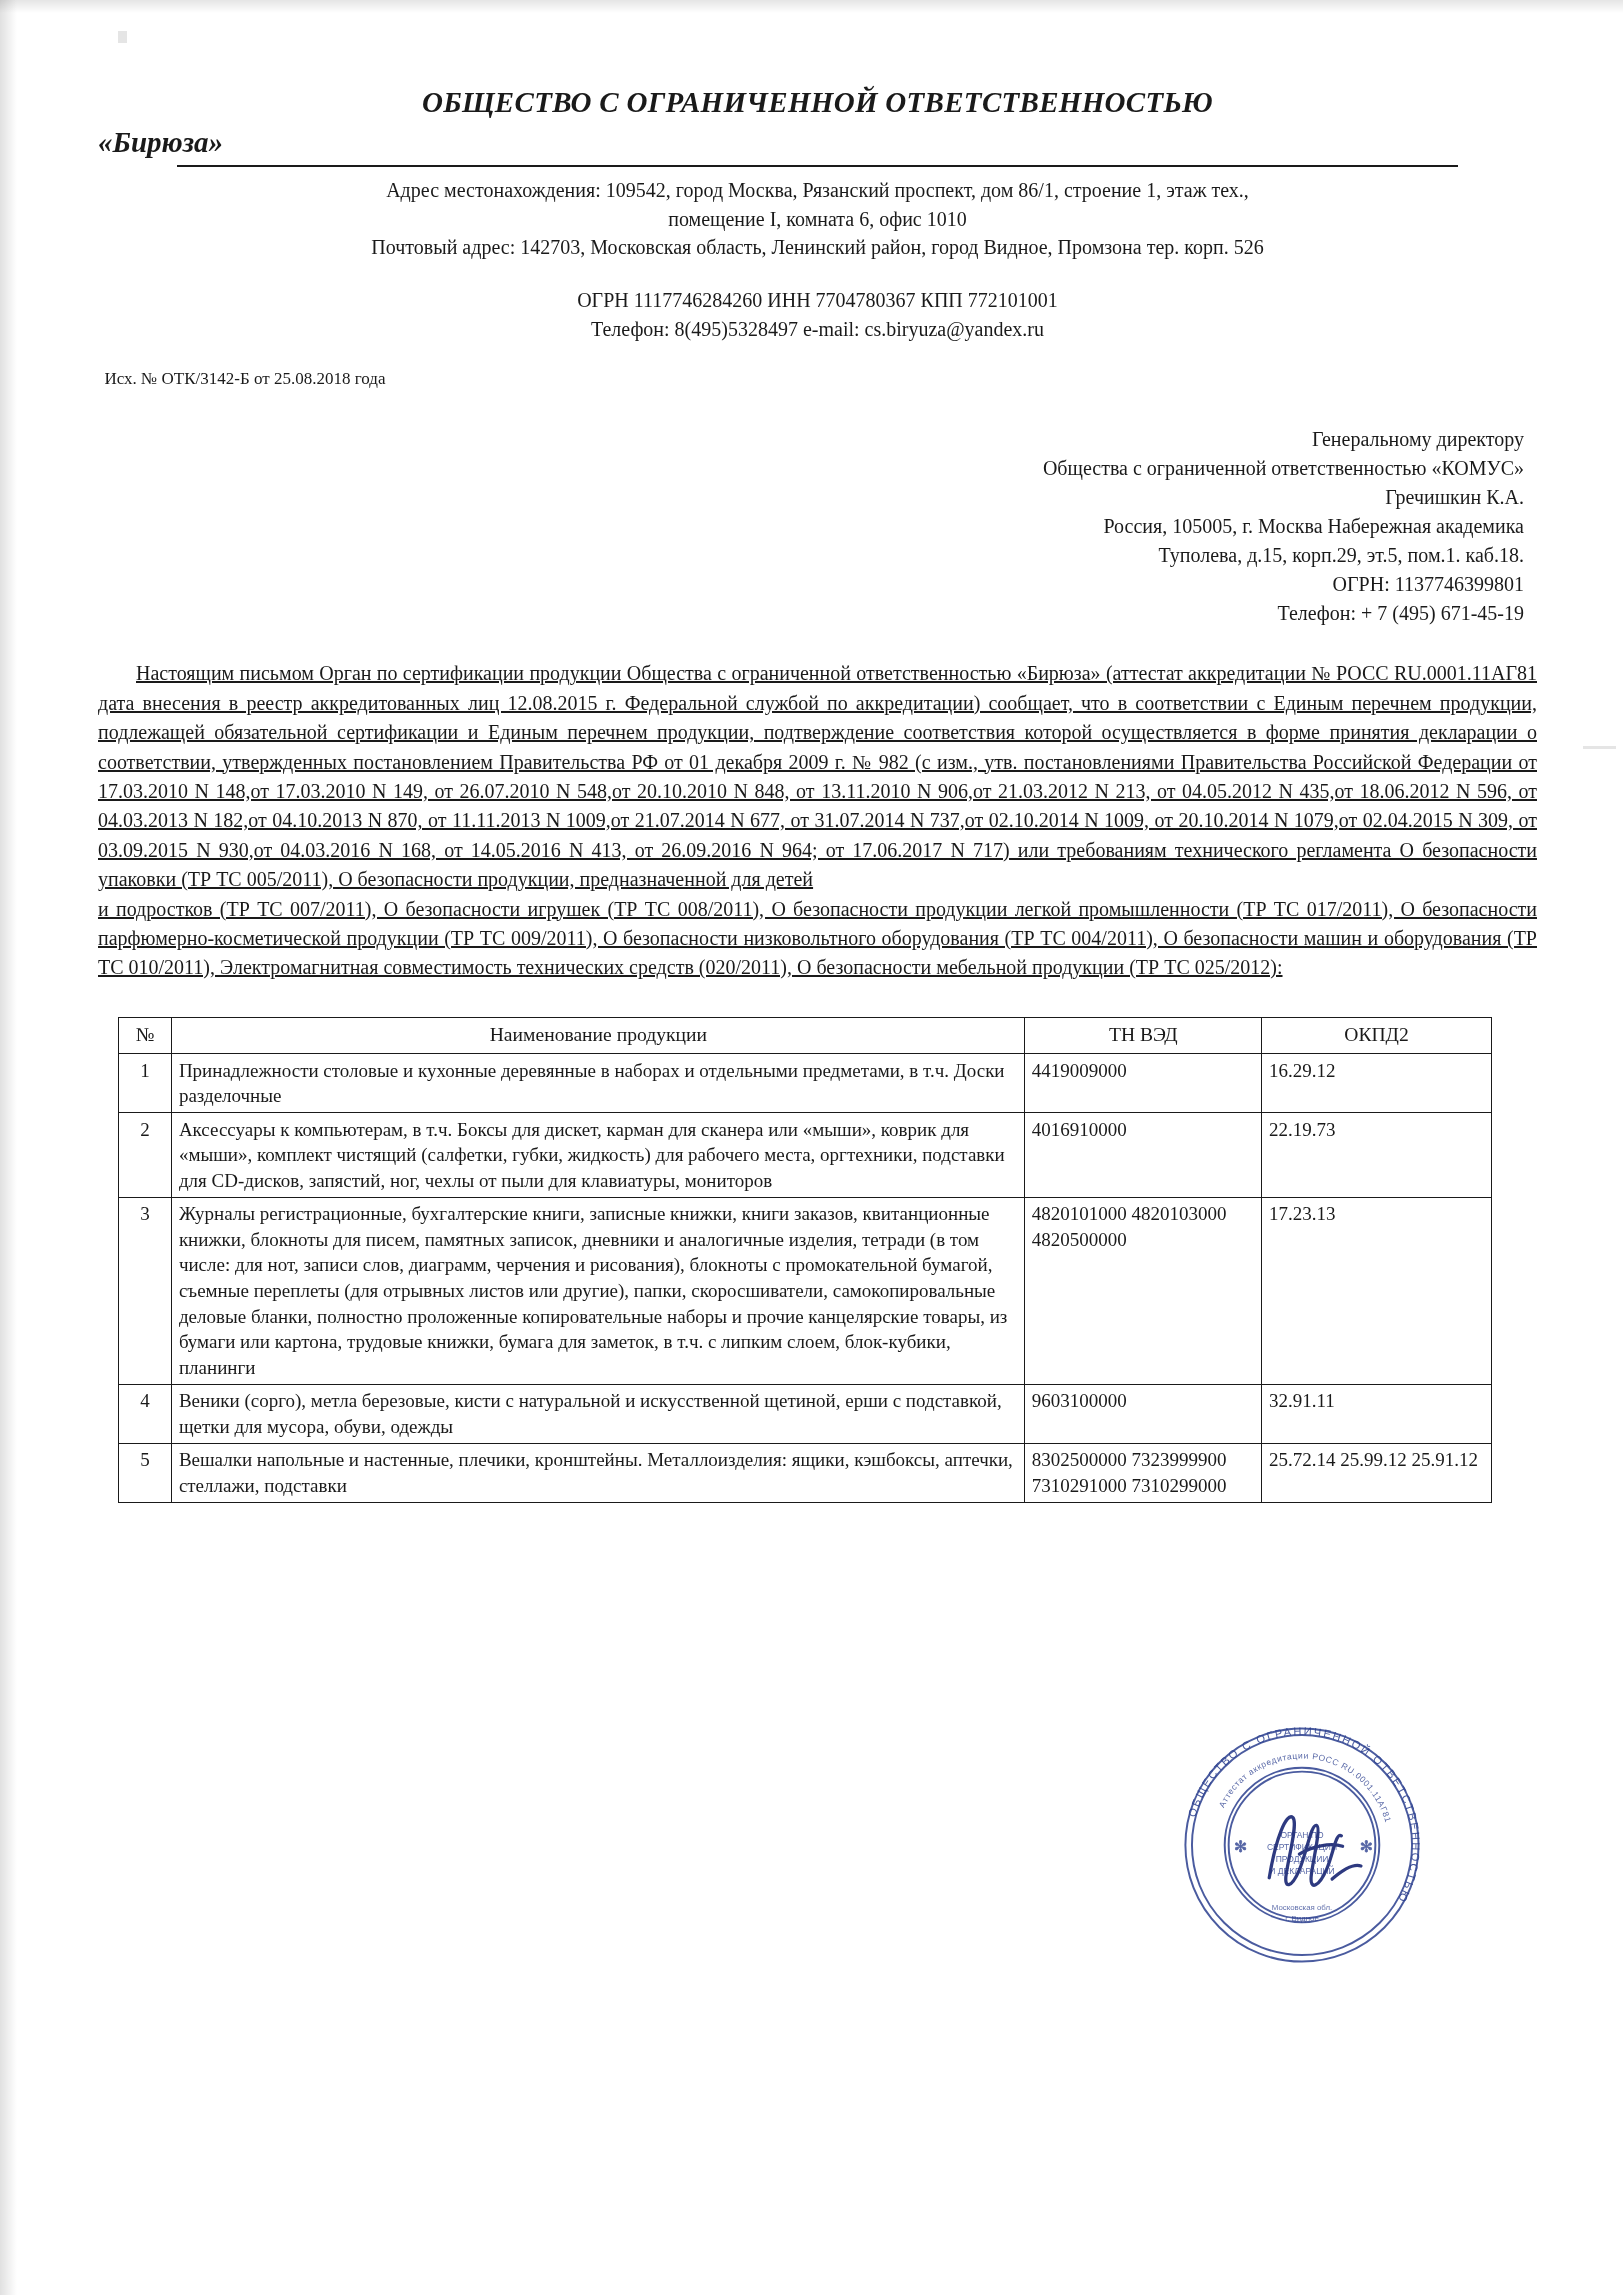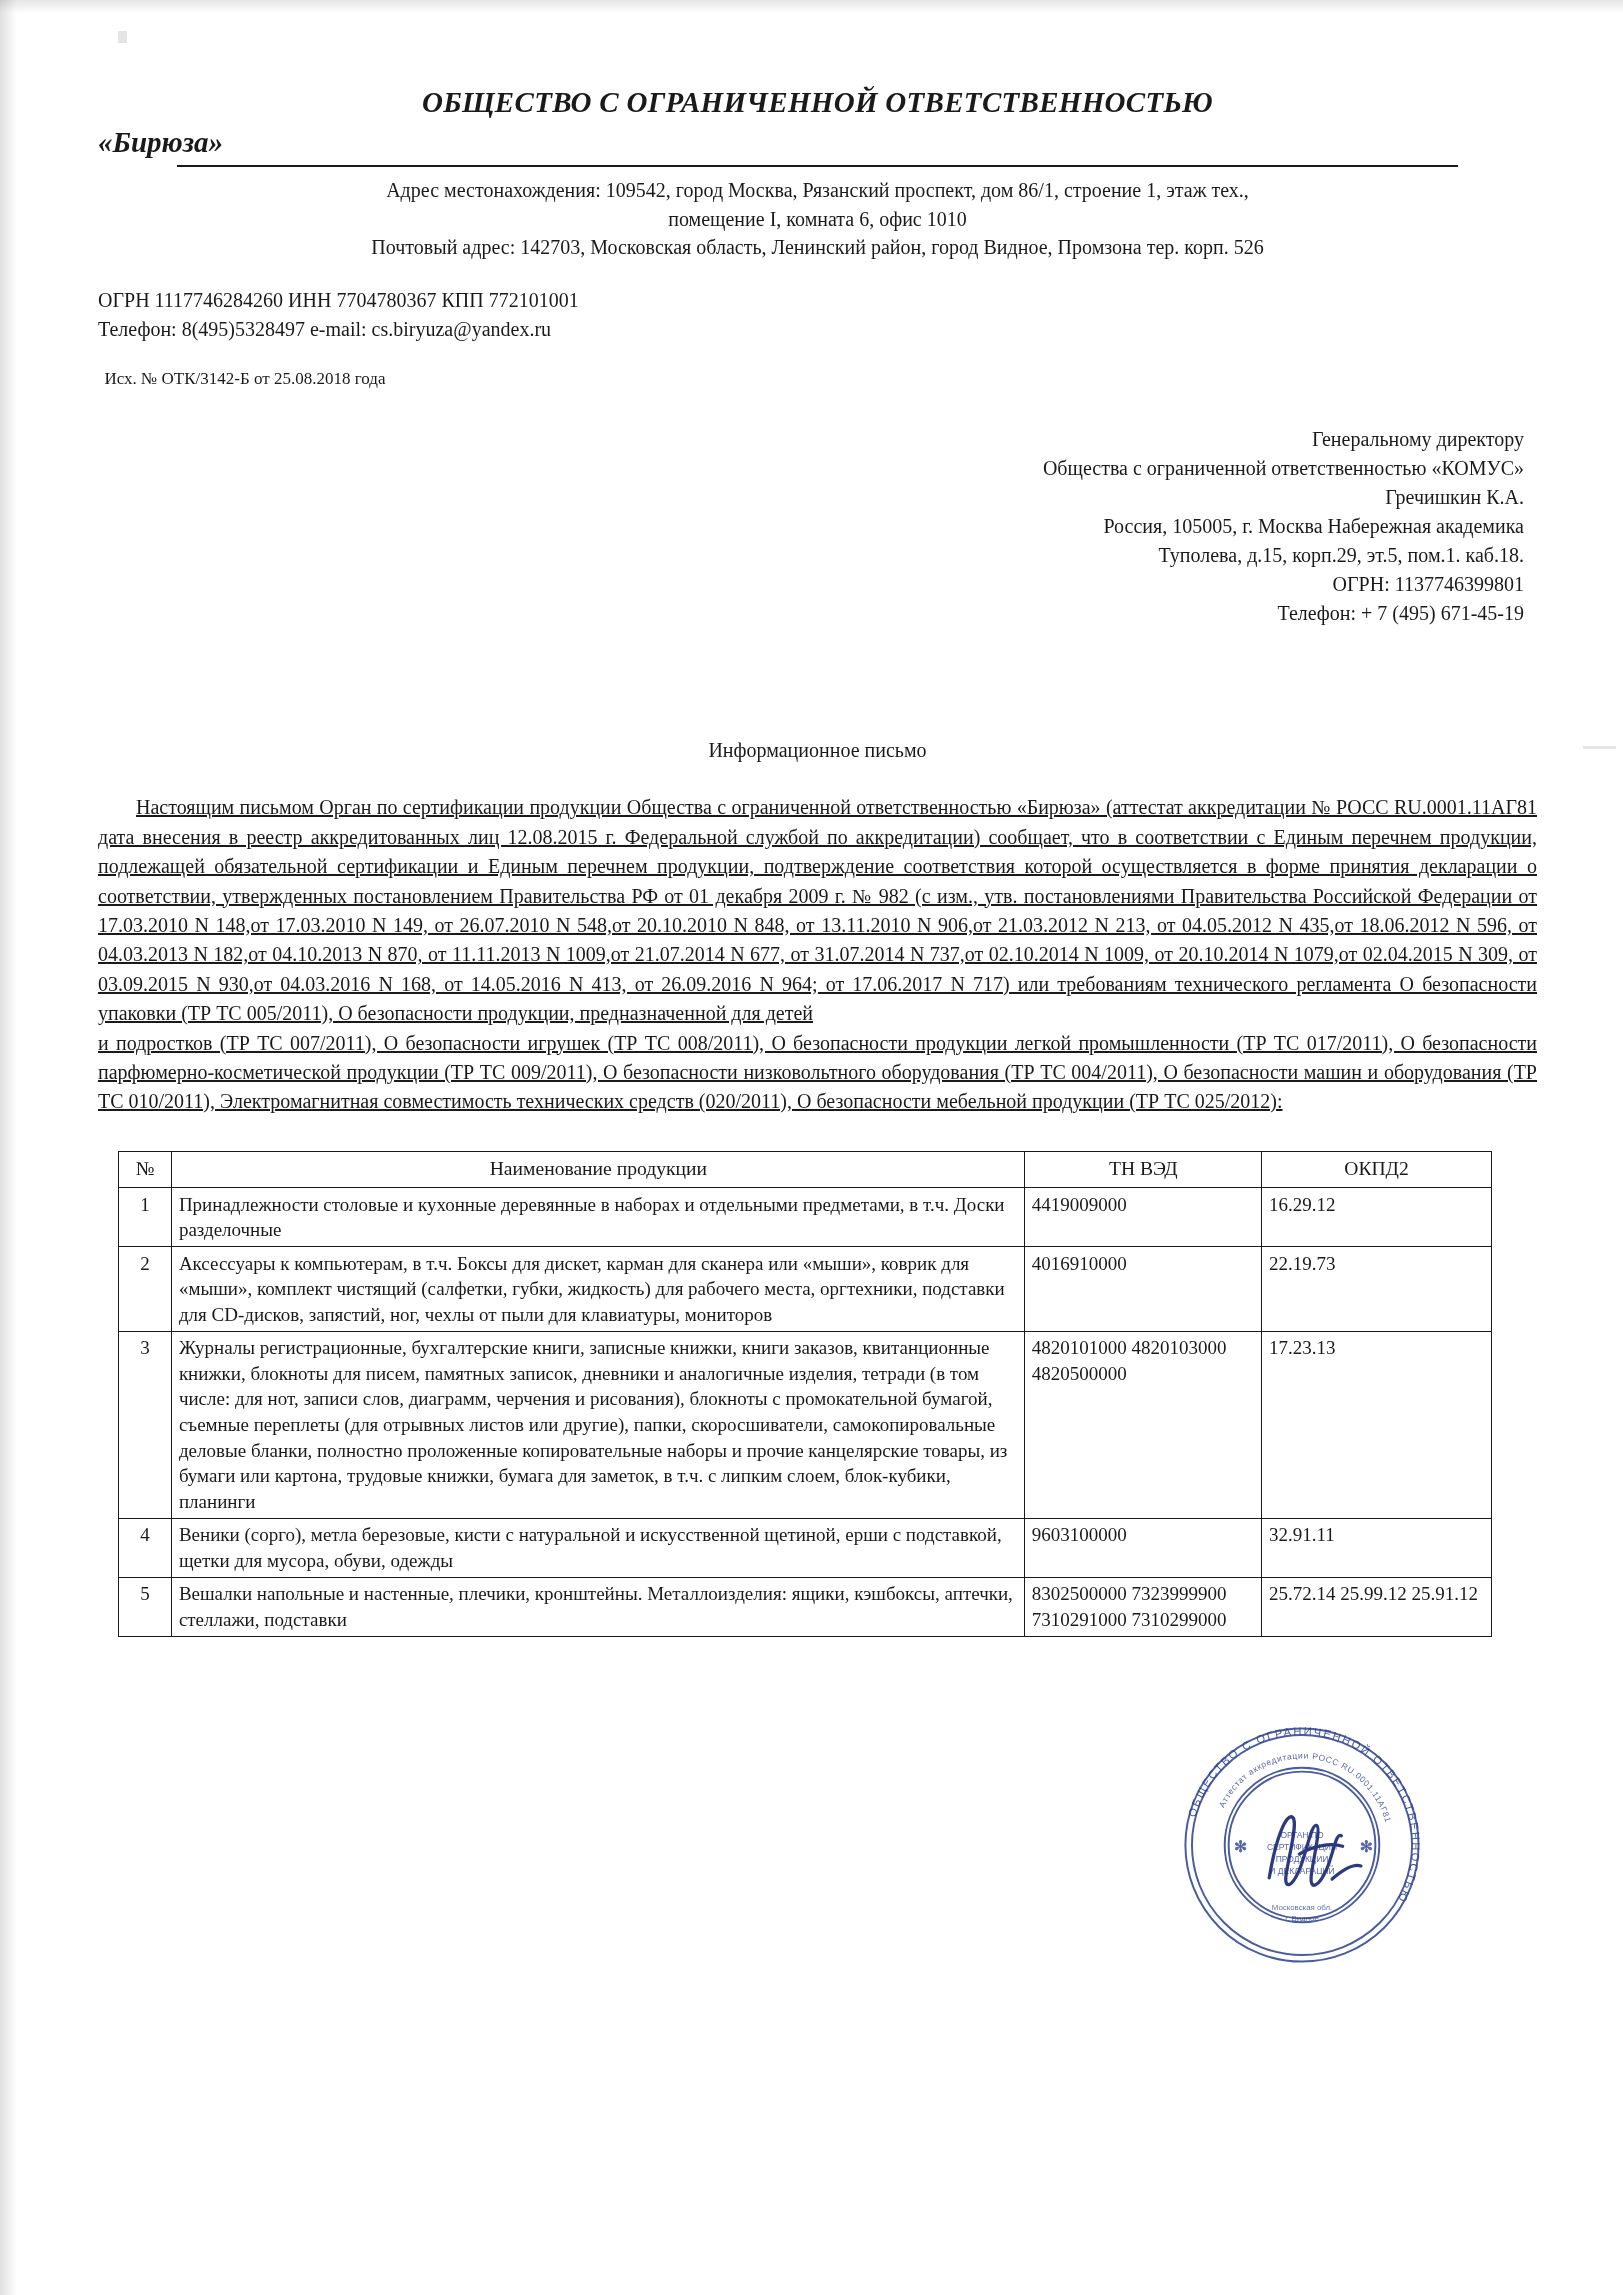--- a/index.html
+++ b/index.html
@@ -49,20 +49,21 @@
     background: #1a1a1a;
     margin: 3.9px 79px 0 79px;
   }
   .addr-block {
     text-align: center;
     font-size: 20px;
     line-height: 1.42;
     margin-top: 9.2px;
   }
   .ogrn-block {
+    text-align: center;
     font-size: 20px;
     line-height: 1.45;
     margin-top: 25px;
   }
   .outgoing {
     font-size: 17px;
     margin-top: 25px;
     margin-left: 6.5px;
   }
   
@@ -180,21 +181,20 @@
     <div class="addressee">
       <div>Генеральному директору</div>
       <div>Общества с ограниченной ответственностью «КОМУС»</div>
       <div>Гречишкин К.А.</div>
       <div>Россия, 105005, г. Москва Набережная академика</div>
       <div>Туполева, д.15, корп.29, эт.5, пом.1. каб.18.</div>
       <div>ОГРН: 1137746399801</div>
       <div>Телефон: + 7 (495) 671-45-19</div>
     </div>
 
-    <div class="letter-title">Информационное письмо</div>
 
     <div class="body-text">
       <p class="indent">Настоящим письмом Орган по сертификации продукции Общества с ограниченной ответственностью «Бирюза» (аттестат аккредитации № РОСС RU.0001.11АГ81 дата внесения в реестр аккредитованных лиц    12.08.2015 г. Федеральной службой по аккредитации) сообщает, что в соответствии с Единым перечнем продукции, подлежащей обязательной сертификации и Единым перечнем продукции, подтверждение соответствия которой осуществляется в форме принятия декларации о соответствии, утвержденных постановлением Правительства РФ от 01 декабря 2009 г. № 982 (с изм., утв. постановлениями Правительства Российской Федерации от 17.03.2010 N 148,от 17.03.2010 N 149, от 26.07.2010 N 548,от 20.10.2010 N 848, от 13.11.2010 N 906,от 21.03.2012 N 213, от 04.05.2012 N 435,от 18.06.2012 N 596, от 04.03.2013 N 182,от 04.10.2013 N 870, от 11.11.2013 N 1009,от 21.07.2014 N 677, от 31.07.2014 N 737,от 02.10.2014 N 1009, от 20.10.2014 N 1079,от 02.04.2015 N 309, от 03.09.2015 N 930,от 04.03.2016 N 168, от 14.05.2016 N 413, от 26.09.2016 N 964; от 17.06.2017 N 717) или требованиям технического регламента О безопасности упаковки (ТР ТС 005/2011), О безопасности продукции, предназначенной для детей</p>
       <p>и подростков (ТР ТС 007/2011), О безопасности игрушек (ТР ТС 008/2011), О безопасности продукции легкой промышленности (ТР ТС 017/2011), О безопасности парфюмерно-косметической продукции (ТР ТС 009/2011), О безопасности низковольтного оборудования (ТР ТС 004/2011), О безопасности машин и оборудования (ТР ТС 010/2011), Электромагнитная совместимость технических средств (020/2011), О безопасности мебельной продукции (ТР ТС 025/2012):</p>
     </div>
 
     <table class="products">
       <thead>
         <tr>
           <th class="col-num">№</th>

